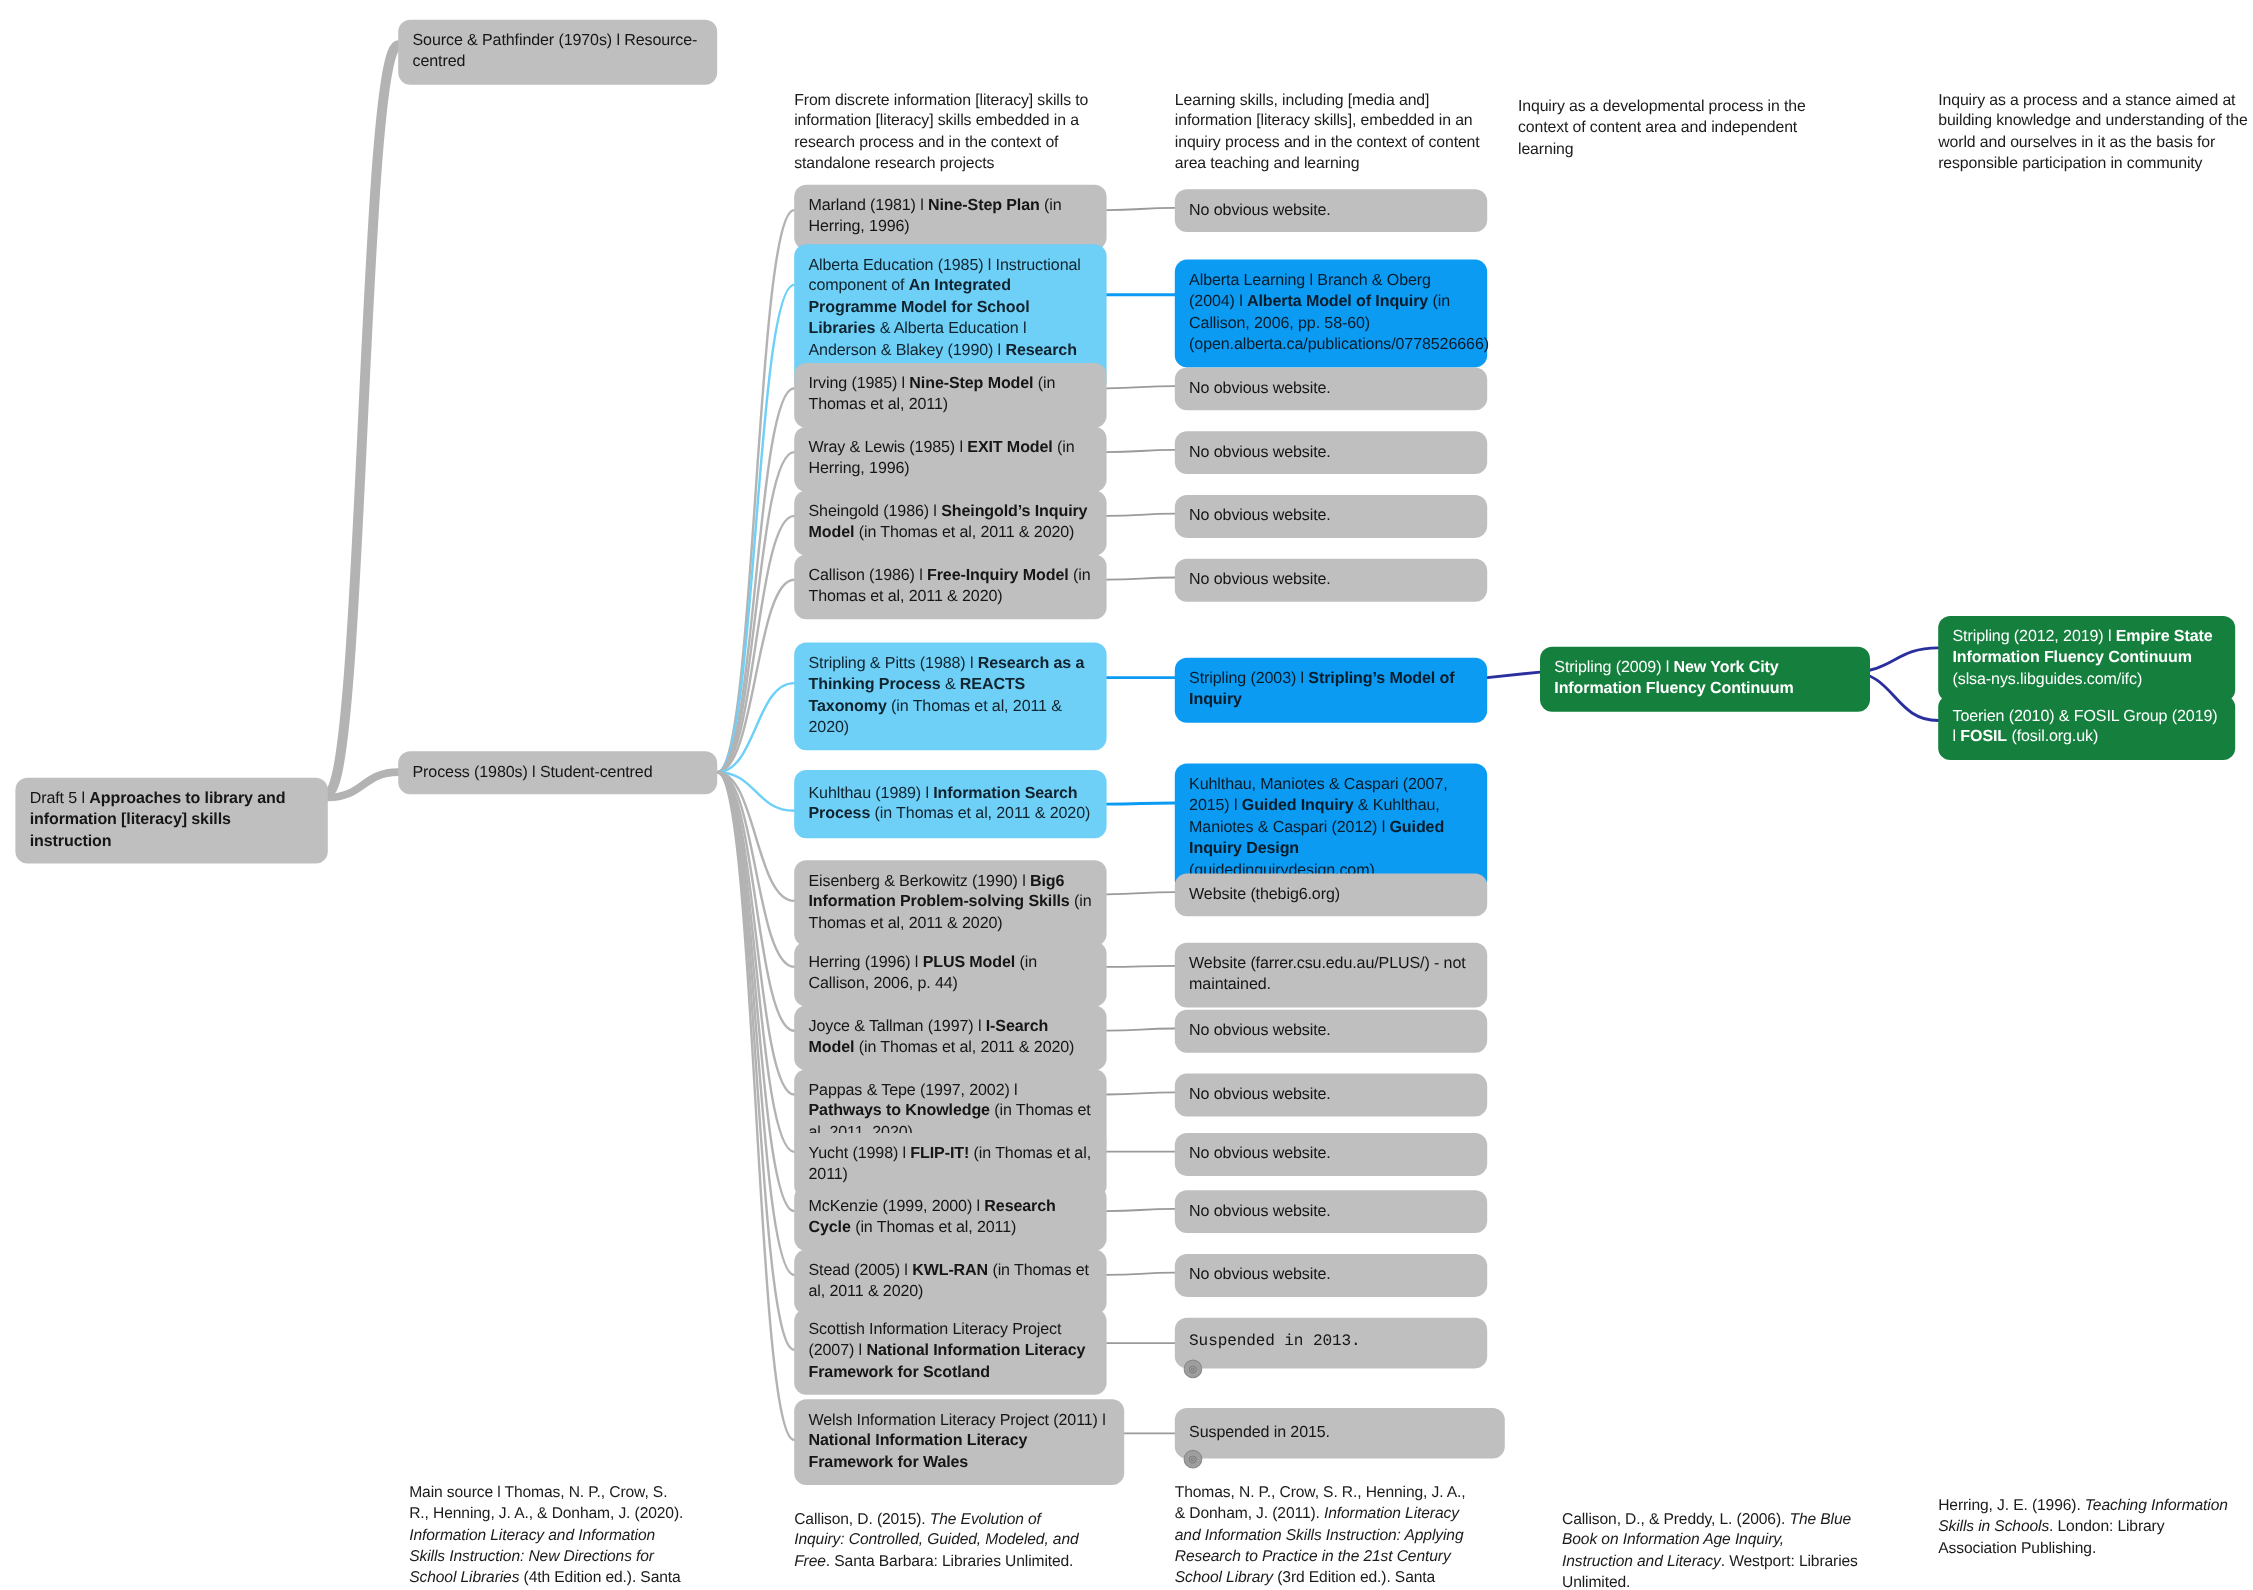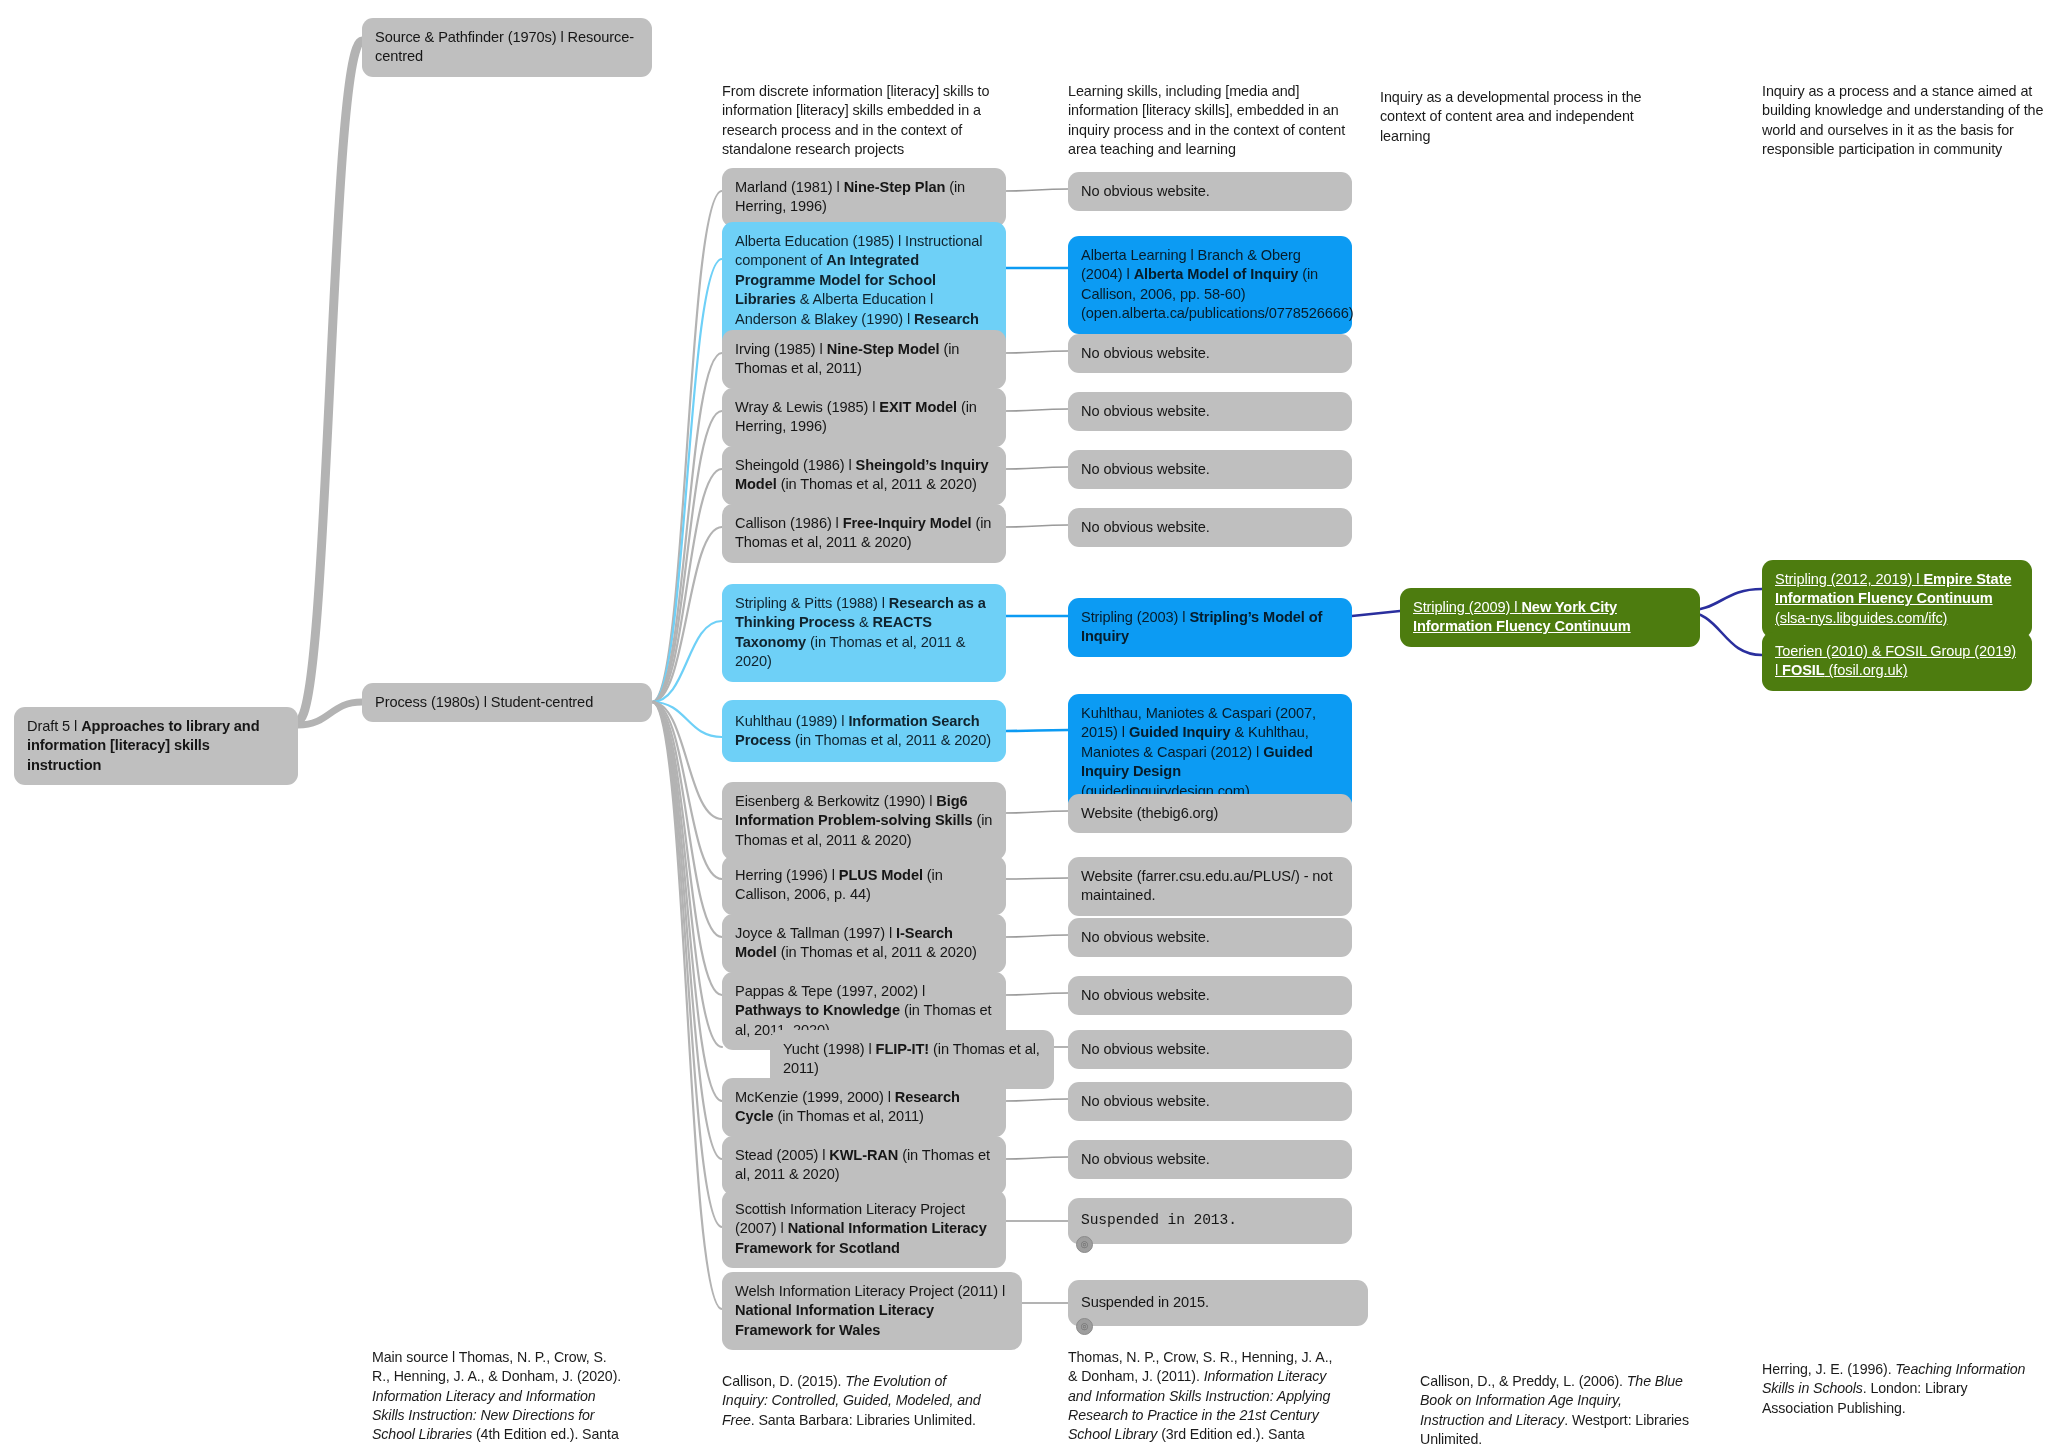--- a/index.html
+++ b/index.html
@@ -22,21 +22,21 @@
     font-size:14.6px;
     line-height:1.33;
     letter-spacing:-0.1px;
     display:flex;
     align-items:center;
   }
   .node .txt{display:block;width:100%;}
   .grey{background:#bfbfbf;color:#161616;}
   .lightblue{background:#6ED0F7;color:#10232e;}
   .brightblue{background:#0C9BF3;color:#061c2b;}
-  .navy{background:#4d7c0f;color:#ffffff;text-decoration:underline;}
+  .navy{background:#15803d;color:#ffffff;}
 
   .node b{font-weight:bold;}
 
   .colhead{
     position:absolute;
     font-size:14.4px;
     line-height:1.35;
     color:#1b1b1b;
     letter-spacing:-0.1px;
   }
@@ -180,21 +180,21 @@
       </div>
       <div class="node grey" style="left: 1068px; top: 918px; width: 284px; min-height: 34px;">
         <span class="txt">No obvious website.</span>
       </div>
       <div class="node grey" style="left: 722px; top: 972px; width: 284px; min-height: 46px;">
         <span class="txt">Pappas &amp; Tepe (1997, 2002) l <b>Pathways to Knowledge</b> (in Thomas et al, 2011, 2020)</span>
       </div>
       <div class="node grey" style="left: 1068px; top: 976px; width: 284px; min-height: 34px;">
         <span class="txt">No obvious website.</span>
       </div>
-      <div class="node grey" style="left: 722px; top: 1030px; width: 284px; min-height: 34px; margin-left: 48px;">
+      <div class="node grey" style="left: 722px; top: 1030px; width: 284px; min-height: 34px;">
         <span class="txt">Yucht (1998) l <b>FLIP-IT!</b> (in Thomas et al, 2011)</span>
       </div>
       <div class="node grey" style="left: 1068px; top: 1030px; width: 284px; min-height: 34px;">
         <span class="txt">No obvious website.</span>
       </div>
       <div class="node grey" style="left: 722px; top: 1078px; width: 284px; min-height: 46px;">
         <span class="txt">McKenzie (1999, 2000) l <b>Research Cycle</b> (in Thomas et al, 2011)</span>
       </div>
       <div class="node grey" style="left: 1068px; top: 1082px; width: 284px; min-height: 34px;">
         <span class="txt">No obvious website.</span>

